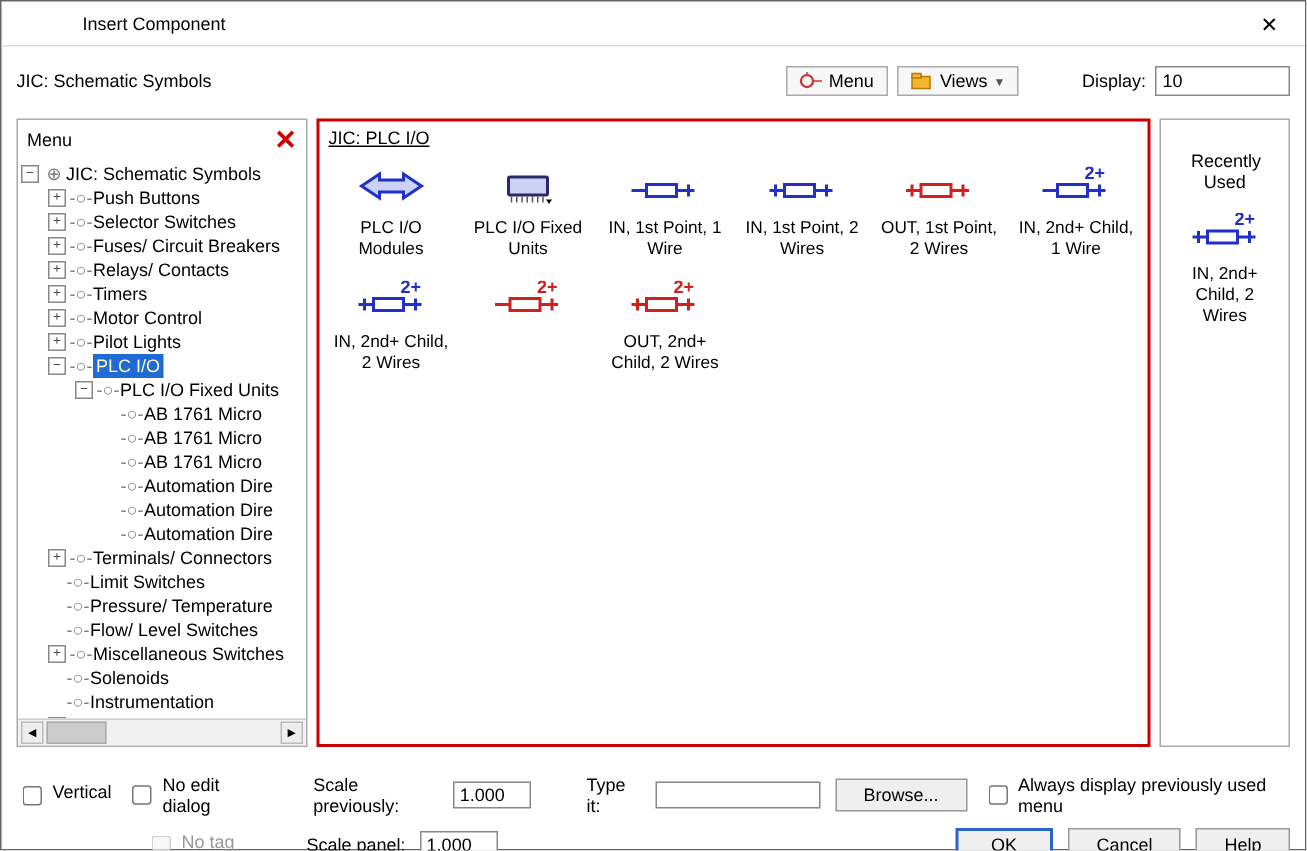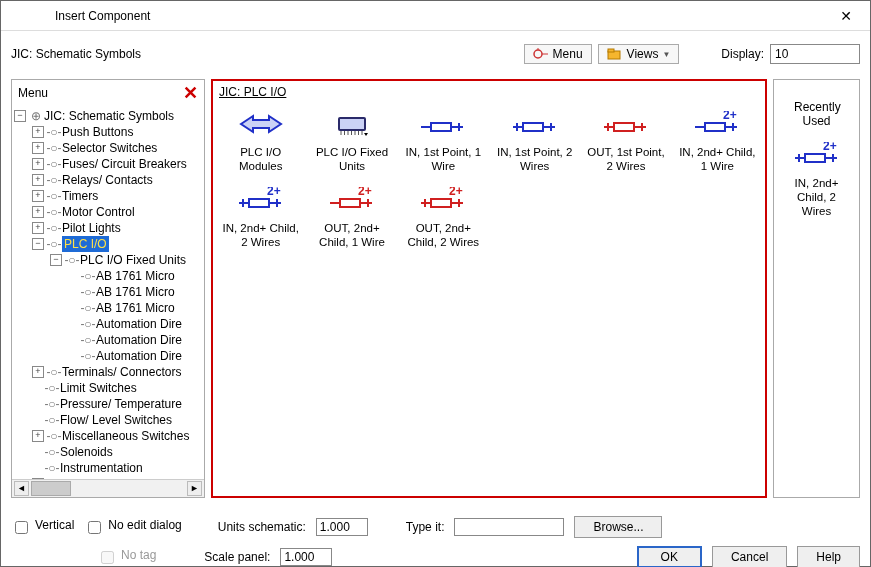--- a/index.html
+++ b/index.html
@@ -15,21 +15,21 @@
 .display-input { border: 1px solid #888; width: 90px; padding: 2px 4px; }
 .body { flex: 1; display: flex; padding: 10px; gap: 6px; overflow: hidden; }
 .menu-panel { width: 194px; border: 1px solid #aaa; display: flex; flex-direction: column; overflow: hidden; }
 .menu-title { display: flex; align-items: center; padding: 2px 6px; }
 .red-x { color: #c00; font-weight: bold; font-size: 18px; margin-left: auto; cursor: pointer; }
 .tree { flex: 1; overflow: hidden; padding: 2px 0 2px 2px; line-height: 16px; white-space: nowrap; }
 .tree-row { display: flex; align-items: center; height: 16px; }
 .exp { width: 12px; height: 12px; border: 1px solid #888; font-size: 9px; line-height: 9px; text-align: center; margin-right: 2px; color: #444; display: inline-block; }
 .nop { width: 12px; display: inline-block; }
 .gly { display: inline-block; width: 16px; text-align: center; color: #777; }
-.sel { background: #1e6bd6; color: #fde047; padding: 0 2px; }
+.sel { background: #1e6bd6; color: #fef9c3; padding: 0 2px; }
 .hscroll { height: 18px; border-top: 1px solid #ccc; background: #f1f1f1; display: flex; align-items: center; padding: 0 2px; }
 .hscroll .arrow { width: 15px; height: 15px; border: 1px solid #bbb; background: #eee; text-align: center; line-height: 13px; font-size: 9px; }
 .hscroll .thumb { height: 15px; width: 40px; background: #ccc; border: 1px solid #aaa; margin-left: 2px; }
 .hscroll .track { flex: 1; }
 .grid-panel { flex: 1; border: 2px solid #c00; display: flex; flex-direction: column; padding: 4px 4px; }
 .grid-title { padding: 0 2px 6px 2px; text-decoration: underline; }
 .grid { display: grid; grid-template-columns: repeat(6, 1fr); gap: 4px 4px; }
 .cell { display: flex; flex-direction: column; align-items: center; text-align: center; padding: 4px 2px; }
 .cell-label { margin-top: 6px; font-size: 11.5px; line-height: 14px; }
 .icon-box { height: 30px; display: flex; align-items: center; justify-content: center; }
@@ -307,21 +307,20 @@
           <div class="cell">
             <div class="icon-box">
               <svg width="48" height="26">
                 <text x="30" y="8" font-size="10" font-weight="bold" fill="#d02020">2+</text>
                 <line x1="2" y1="16" x2="12" y2="16" stroke="#d02020" stroke-width="2"></line>
                 <rect x="12" y="12" width="20" height="8" fill="none" stroke="#d02020" stroke-width="2"></rect>
                 <line x1="32" y1="16" x2="44" y2="16" stroke="#d02020" stroke-width="2"></line>
                 <line x1="40" y1="12" x2="40" y2="20" stroke="#d02020" stroke-width="2"></line>
               </svg>
             </div>
-            <div class="cell-label">OUT, 2nd+ Child, 1 Wire</div>
           </div>
           <div class="cell">
             <div class="icon-box">
               <svg width="48" height="26">
                 <text x="30" y="8" font-size="10" font-weight="bold" fill="#d02020">2+</text>
                 <line x1="2" y1="16" x2="12" y2="16" stroke="#d02020" stroke-width="2"></line>
                 <rect x="12" y="12" width="20" height="8" fill="none" stroke="#d02020" stroke-width="2"></rect>
                 <line x1="32" y1="16" x2="44" y2="16" stroke="#d02020" stroke-width="2"></line>
                 <line x1="6" y1="12" x2="6" y2="20" stroke="#d02020" stroke-width="2"></line>
                 <line x1="40" y1="12" x2="40" y2="20" stroke="#d02020" stroke-width="2"></line>
@@ -355,26 +354,30 @@
     <div class="footer-row">
       <label class="chk">
           <input type="checkbox" style="">
           <span>Vertical</span>
         </label>
       <label class="chk">
           <input type="checkbox" style="">
           <span>No edit dialog</span>
         </label>
       <span style="width:16px"></span>
-      <span>Units schematic:</span>
+      <span>Scale previously:</span>
       <input class="txt-in" style="width: 52px;" value="1.000">
       <span style="width:18px"></span>
       <span>Type it:</span>
       <input class="txt-in" style="width: 110px;">
       <button class="btn"><span>Browse...</span></button>
+      <label class="chk">
+          <input type="checkbox" style="">
+          <span>Always display previously used menu</span>
+        </label>
     </div>
     <div class="footer-row">
       <span style="width:76px"></span>
       <label class="chk disabled">
           <input type="checkbox" disabled="" style="">
           <span>No tag</span>
         </label>
       <span style="width:28px"></span>
       <span>Scale panel:</span>
       <input class="txt-in" style="width: 52px;" value="1.000">

